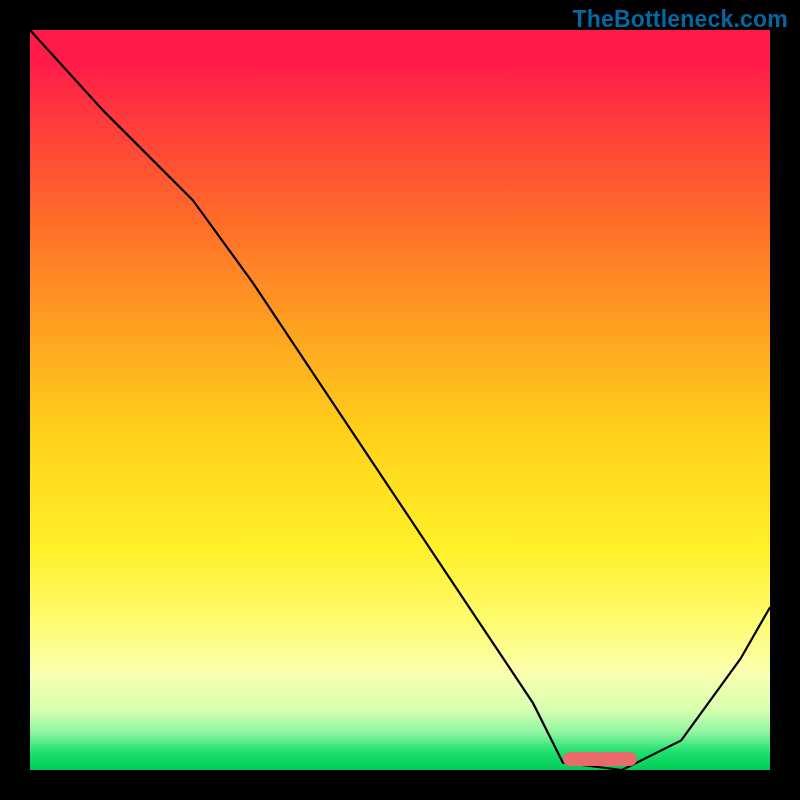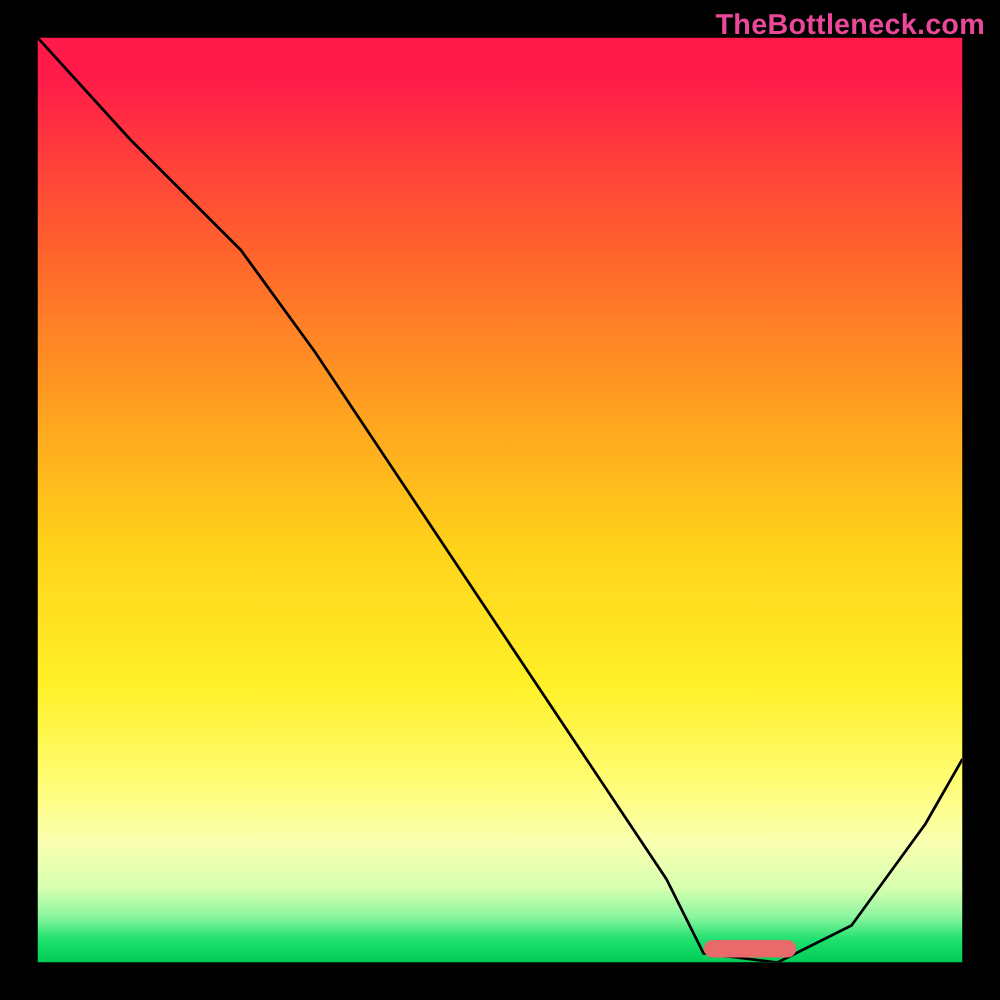--- a/index.html
+++ b/index.html
@@ -39,21 +39,21 @@
     height: 14px;
     border-radius: 7px;
     background: #e86a6a;
   }
   .watermark {
     position: absolute;
     top: 6px; right: 12px;
     font-family: Arial, Helvetica, sans-serif;
     font-size: 23px;
     font-weight: bold;
-    color: #ec4899;
+    color: #0369a1;
     letter-spacing: 0.2px;
     user-select: none;
   }
 </style>
 </head>
 <body>
 
 <div class="frame">
 
   <div class="watermark">TheBottleneck.com</div>

